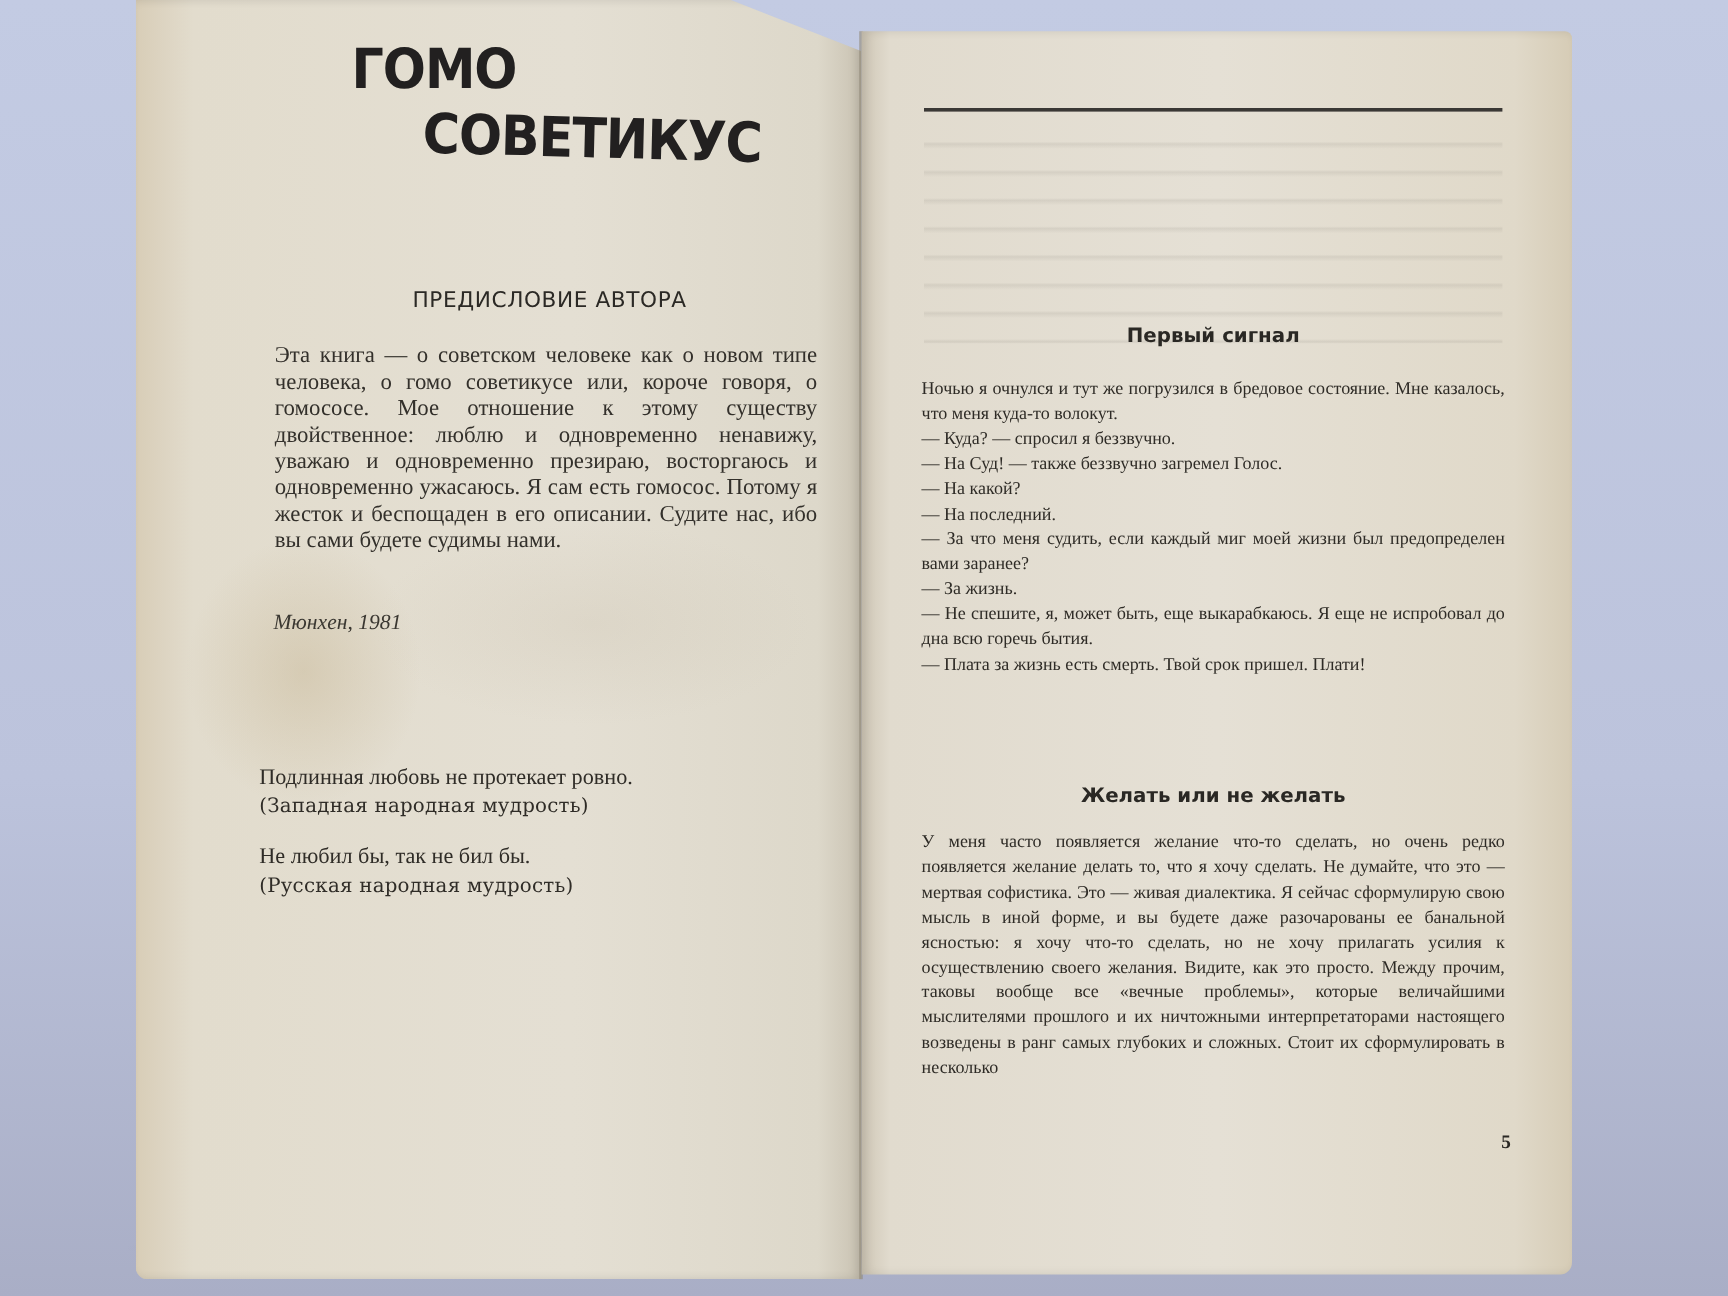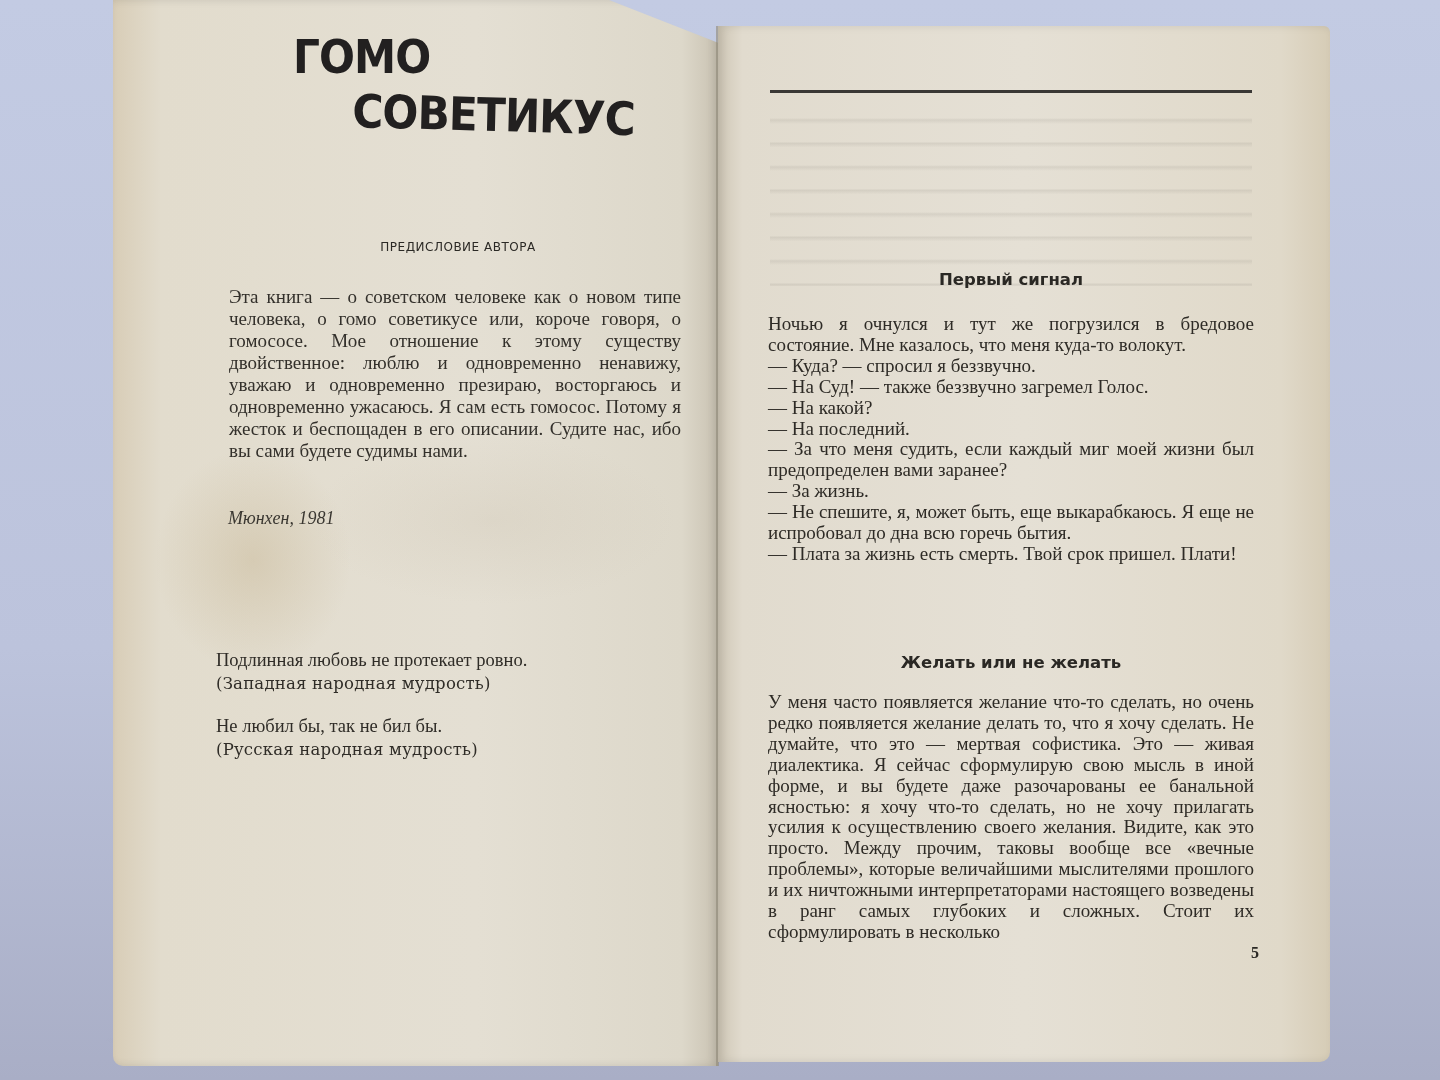--- a/index.html
+++ b/index.html
@@ -44,21 +44,20 @@
     }
     .page-right {
       left: 718px;
       top: 26px;
       width: 592px;
       height: 1036px;
       border-radius: 0 6px 10px 0;
       background:
         linear-gradient(90deg, #cfc7b6 0%, #e1dbce 4%, #e5e0d5 50%, #e0d9c9 92%, #d6ccb6 100%);
       box-shadow: inset 4px 0 8px rgba(0,0,0,0.10);
-      padding-left: 20px;
     }
     .gutter {
       position: absolute;
       left: 716px;
       top: 26px;
       width: 3px;
       height: 1040px;
       background: #8f8878;
       opacity: 0.6;
     }
@@ -84,21 +83,21 @@
       font-size: 46px;
       transform: scaleX(0.92) rotate(1.5deg);
     }
     .foreword-heading {
       position: absolute;
       left: 215px;
       top: 240px;
       width: 260px;
       text-align: center;
       font-family: "DejaVu Sans", "Liberation Sans", sans-serif;
-      font-size: 12px;
+      font-size: 18px;
       letter-spacing: 0.5px;
       color: #2b2925;
     }
     .foreword-body {
       position: absolute;
       left: 116px;
       top: 286px;
       width: 452px;
       font-size: 19px;
       line-height: 22px;
@@ -115,21 +114,20 @@
       color: #3a3731;
     }
     .epigraphs {
       position: absolute;
       left: 103px;
       top: 636px;
       width: 420px;
       font-size: 18.5px;
       line-height: 24px;
       color: #2f2c27;
-      margin-top: 12px;
     }
     .epigraph { margin: 0 0 18px 0; }
     .epigraph .quote { display: block; }
     .epigraph .source {
       display: block;
       font-family: "DejaVu Serif", "Liberation Serif", serif;
       font-size: 16.5px;
       letter-spacing: 0.2px;
     }
 
@@ -164,21 +162,21 @@
       font-size: 16.5px;
       font-weight: bold;
       color: #2a2824;
     }
     .h-first { top: 244px; }
     .h-second { top: 627px; }
     .section-body {
       position: absolute;
       left: 50px;
       width: 486px;
-      font-size: 19px;
+      font-size: 15px;
       line-height: 20.9px;
       color: #2e2b26;
       text-align: justify;
     }
     .section-body p { margin: 0; }
     .body-first { top: 288px; }
     .body-second { top: 666px; }
     .page-number {
       position: absolute;
       left: 533px;

